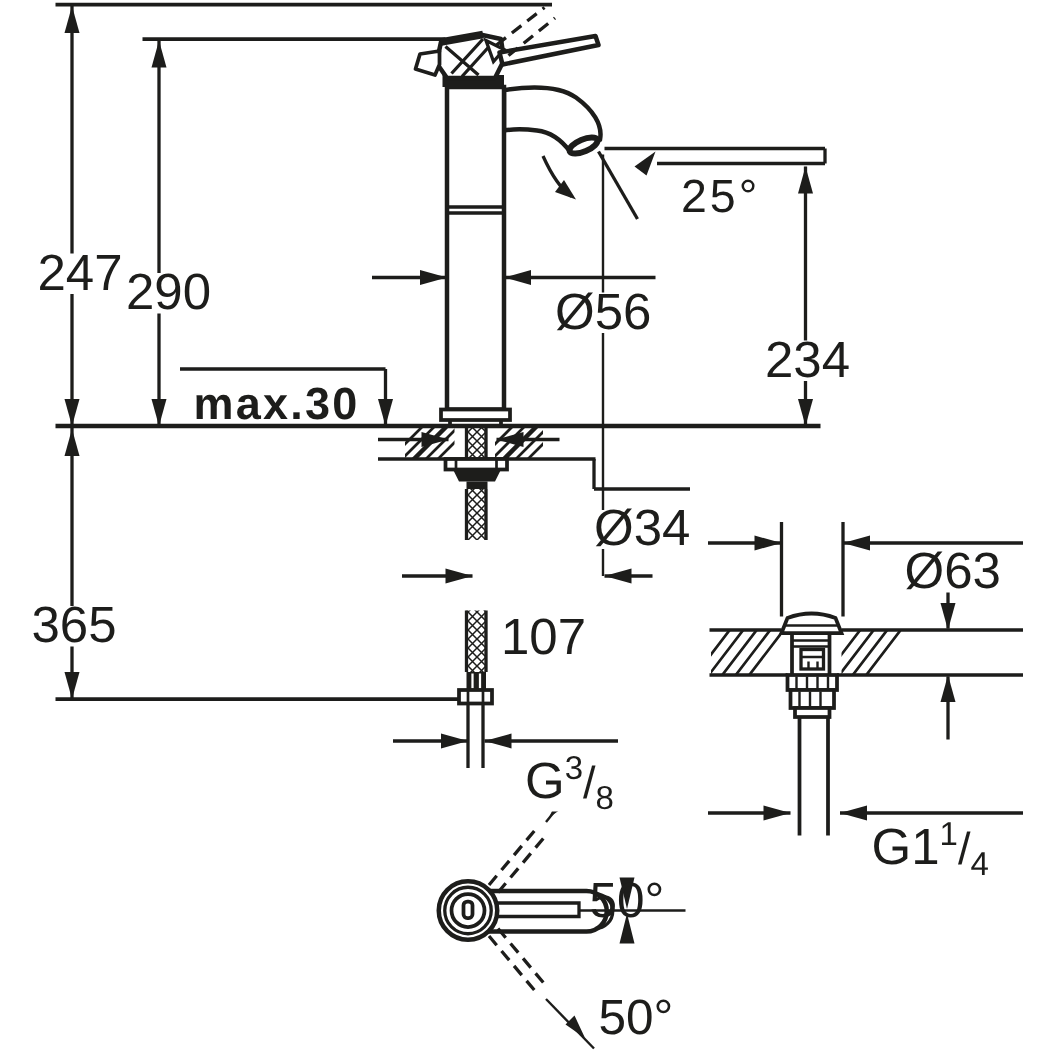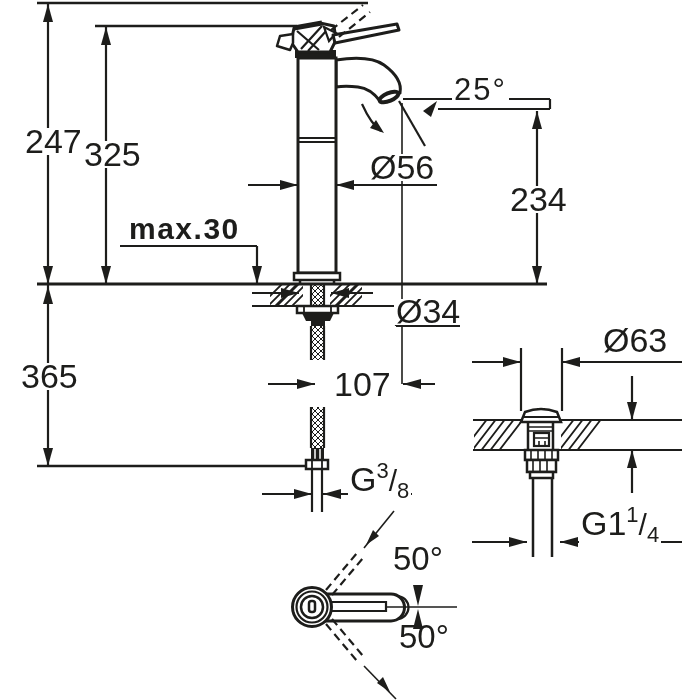--- a/index.html
+++ b/index.html
@@ -10,21 +10,21 @@
   svg .w1{stroke-width:1.6;}
   svg .w15{stroke-width:1.8;}
   svg .w2{stroke-width:2.2;}
   svg .w25{stroke-width:2.5;}
   svg .w3{stroke-width:3;}
   svg .w5{stroke-width:5;}
   svg .dash{stroke-dasharray:8 5;}
   svg .fillb{fill:#1d1d1b;stroke:none;}
   svg .wh{fill:#ffffff;}
   .dim{position:absolute;line-height:0.8;white-space:nowrap;background:#ffffff;
-       padding:0 2px;font-size:34px;}
+       padding:0 2px;font-size:34px;margin-top:41px;}
   .dim.nobg{background:transparent;}
   .tp{font-size:34px;}
   .tsup{font-size:22px;vertical-align:13px;}
   .tsl{font-size:30px;}
   .tsub{font-size:22px;vertical-align:-7px;}
 </style>
 </head>
 <body>
 
 <div id="stage">
@@ -193,21 +193,21 @@
     <path class="ln w1" d="M364,548 L394,511"></path>
     <path class="ln w1" d="M364,666 L396,699"></path>
     <polygon class="fillb" points="366,545 379,536 373,530"></polygon>
     <polygon class="fillb" points="390,692 383,677 377,683"></polygon>
     <polygon class="fillb" points="418,606 413,585 423,585"></polygon>
     <polygon class="fillb" points="418,609 413,629 423,629"></polygon>
   </g>
 </svg>
 
   <div class="dim" style="left:23px;top:128px;">247</div>
-  <div class="dim" style="left:82px;top:141px;">325</div>
+  <div class="dim" style="left:82px;top:141px;">290</div>
   <div class="dim nobg" style="left:127px;top:217px;font-size:30px;letter-spacing:1.5px;font-weight:bold;">max.30</div>
   <div class="dim" style="left:452px;top:78px;font-size:31px;letter-spacing:2px;">25°</div>
   <div class="dim" style="left:368px;top:154px;">Ø56</div>
   <div class="dim" style="left:508px;top:186px;">234</div>
   <div class="dim" style="left:394px;top:299px;line-height:0.76;">Ø34</div>
   <div class="dim" style="left:332px;top:371px;text-align:right;">107</div>
   <div class="dim" style="left:19px;top:363px;">365</div>
   <div class="dim" style="left:348px;top:462px;">
     <span class="tp">G</span><span class="tsup">3</span><span class="tsl">/</span><span class="tsub">8</span>
   </div>

